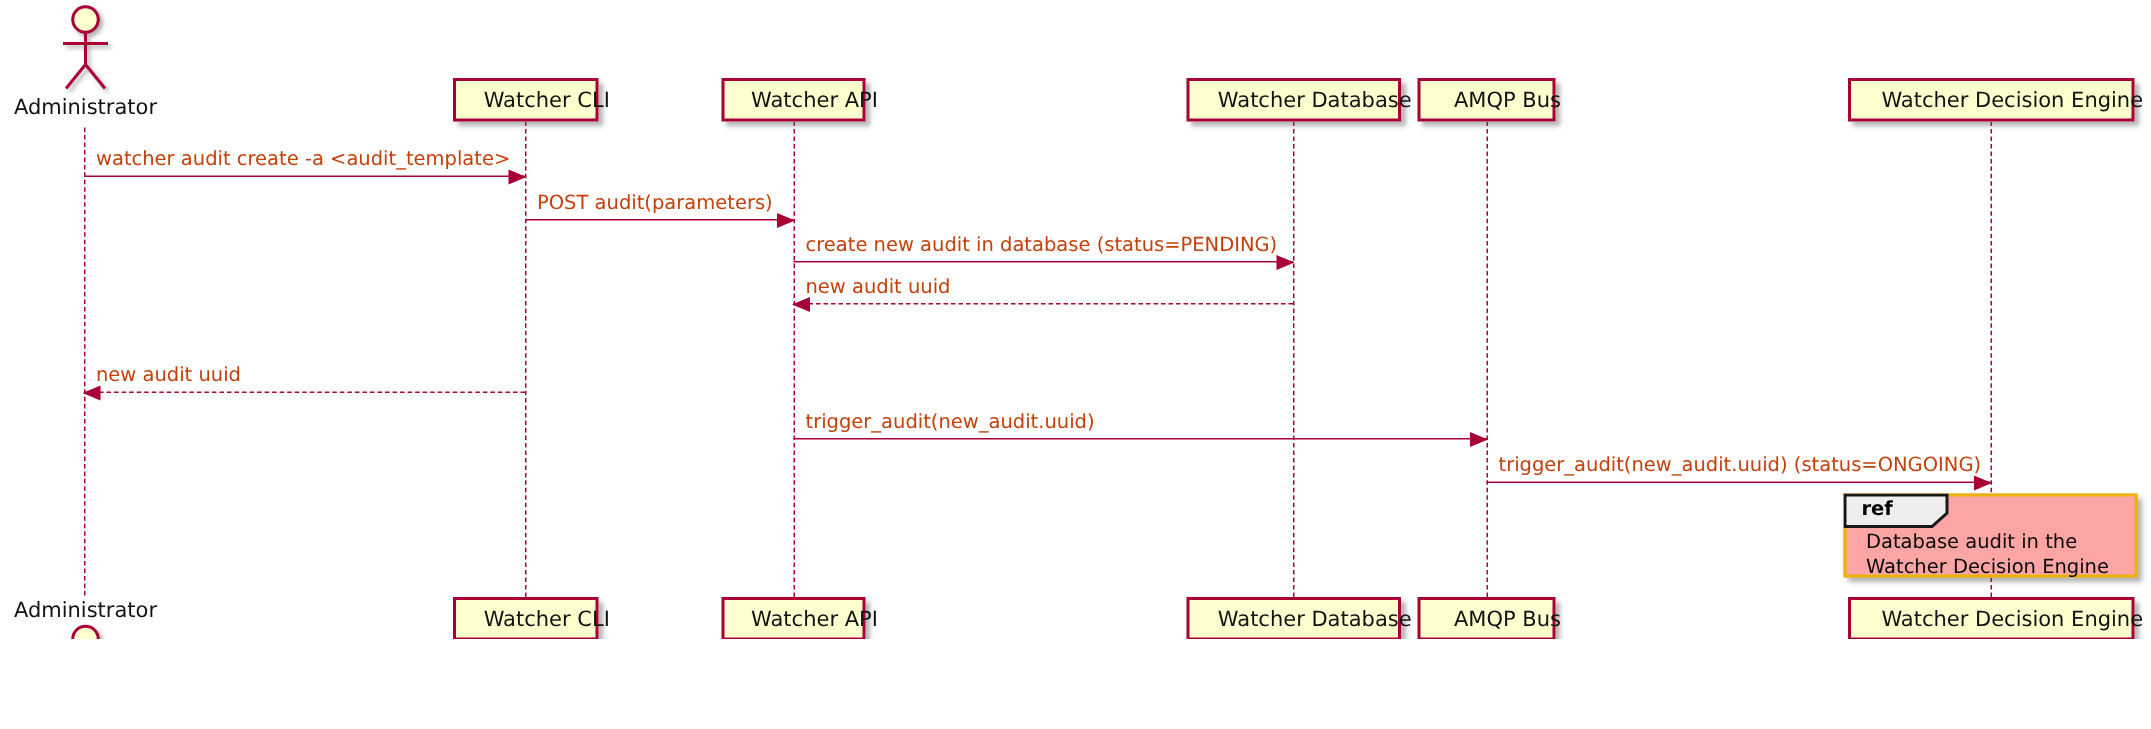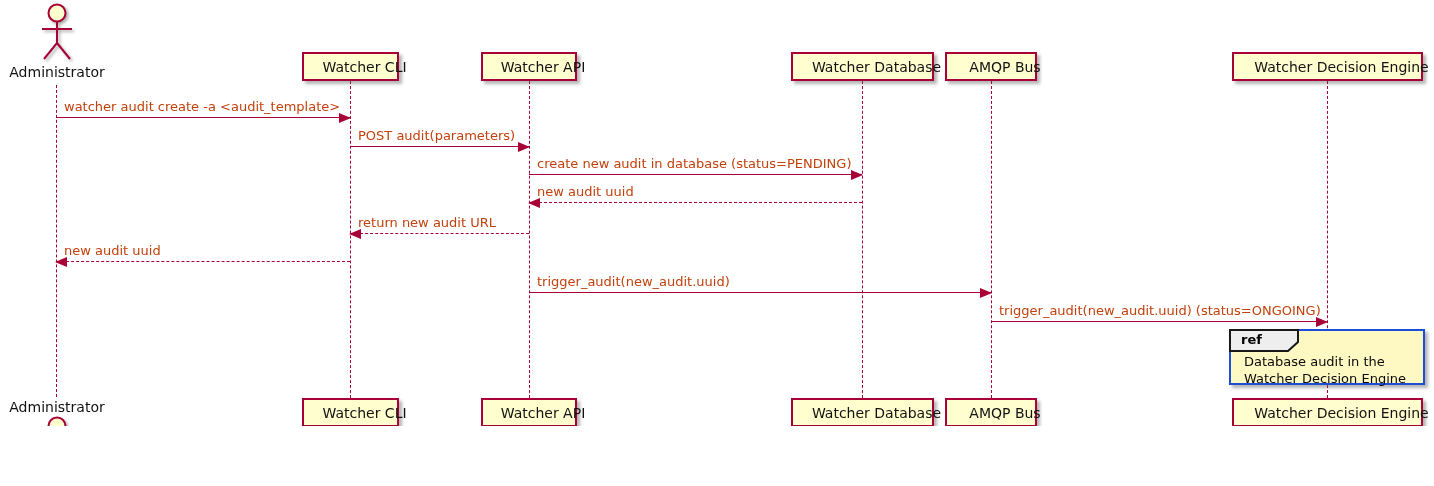--- a/index.html
+++ b/index.html
@@ -27,22 +27,22 @@
   .msg .lbl {
     position:absolute; left:8px; bottom:4px; font-size:13px;
     white-space:nowrap; color:#c2410c;
   }
   .msg .line { position:absolute; left:0; right:0; bottom:0; height:0; border-top:1px solid #A80036; }
   .msg.dashed .line { border-top-style:dashed; }
   .msg .head { position:absolute; bottom:-5px; width:0; height:0; border-top:5px solid transparent; border-bottom:5px solid transparent; }
   .msg.dir-right .head { right:-1px; border-left:12px solid #A80036; }
   .msg.dir-left  .head { left:-1px;  border-right:12px solid #A80036; }
   .refbox {
-    position:absolute; box-sizing:border-box; background:#fef9c3;
-    border:2px solid #1d4ed8; box-shadow:3px 3px 3px rgba(90,90,90,0.45); z-index:4;
+    position:absolute; box-sizing:border-box; background:#fca5a5;
+    border:2px solid #eab308; box-shadow:3px 3px 3px rgba(90,90,90,0.45); z-index:4;
   }
   .reftab { position:absolute; left:-2px; top:-2px; }
   .ref-kw {
     position:absolute; left:10px; top:1px; font-size:13px; font-weight:bold; color:#000; z-index:5;
   }
   .ref-text { position:absolute; left:13px; top:22px; font-size:13px; line-height:17px; color:#0a0a0a; }
 </style>
 </head>
 <body>
 
@@ -118,25 +118,20 @@
   <div class="msg dir-right" style="left:529px; top:155px; width:333px">
     <span class="lbl">create new audit in database (status=PENDING)</span>
     <div class="line"></div>
     <div class="head"></div>
   </div>
   <div class="msg dashed dir-left" style="left:529px; top:183px; width:333px">
     <span class="lbl">new audit uuid</span>
     <div class="line"></div>
     <div class="head"></div>
   </div>
-  <div class="msg dashed dir-left" style="left:350px; top:214px; width:179px">
-    <span class="lbl">return new audit URL</span>
-    <div class="line"></div>
-    <div class="head"></div>
-  </div>
   <div class="msg dashed dir-left" style="left:56px; top:242px; width:294px">
     <span class="lbl">new audit uuid</span>
     <div class="line"></div>
     <div class="head"></div>
   </div>
   <div class="msg dir-right" style="left:529px; top:273px; width:462px">
     <span class="lbl">trigger_audit(new_audit.uuid)</span>
     <div class="line"></div>
     <div class="head"></div>
   </div>

